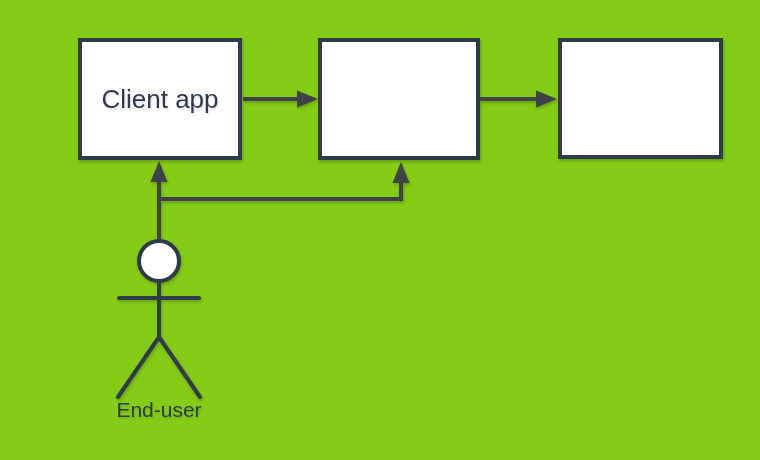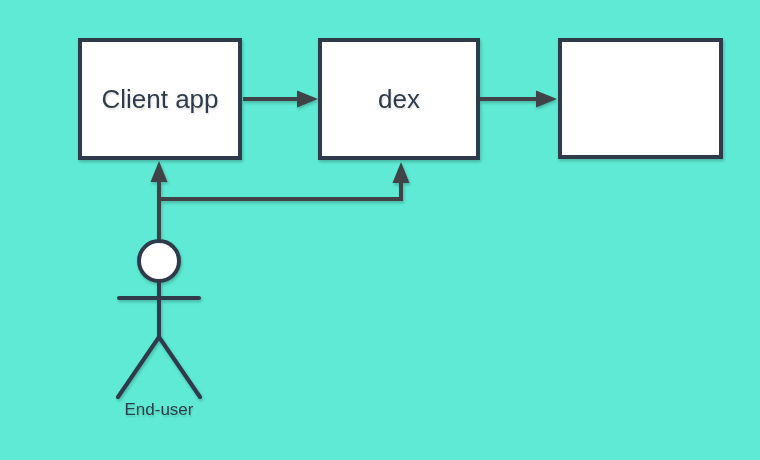--- a/index.html
+++ b/index.html
@@ -5,21 +5,21 @@
   html, body {
     margin: 0;
     padding: 0;
     background: #ffffff;
     font-family: "Liberation Sans", "DejaVu Sans", sans-serif;
   }
   .canvas {
     position: relative;
     width: 760px;
     height: 460px;
-    background: #5eead4;
+    background: #84cc16;
     overflow: hidden;
   }
   .canvas svg {
     position: absolute;
     top: 0;
     left: 0;
     display: block;
   }
   .shapes {
     filter: drop-shadow(1px 2px 1.5px rgba(0,0,0,0.22));
@@ -35,21 +35,21 @@
     color: #2f3b4a;
     white-space: pre-line;
     pointer-events: none;
     text-shadow: 1px 2px 2px rgba(0,0,0,0.12);
   }
   .label-client-app { left: 78px; top: 38px; width: 164px; height: 122px; }
   .label-dex       { left: 318px; top: 38px; width: 162px; height: 122px; }
   .label-upstream  { left: 558px; top: 38px; width: 165px; height: 121px; }
   .label-end-user  {
     left: 89px; top: 395px; width: 140px; height: 30px;
-    font-size: 17px;
+    font-size: 21px;
   }
 </style>
 </head>
 <body>
 
 <div class="canvas">
 
   <svg width="760" height="460" viewBox="0 0 760 460">
     <g class="shapes">
 
@@ -83,18 +83,17 @@
         <line x1="119" y1="298" x2="199" y2="298"></line>
         <line x1="159" y1="337" x2="118" y2="397"></line>
         <line x1="159" y1="337" x2="200" y2="397"></line>
       </g>
 
     </g>
   </svg>
 
   <div class="node-label label-client-app">Client app</div>
 
-  <div class="node-label label-dex">dex</div>
 
 
   <div class="node-label label-end-user">End-user</div>
 
 </div>
 
 </body></html>

